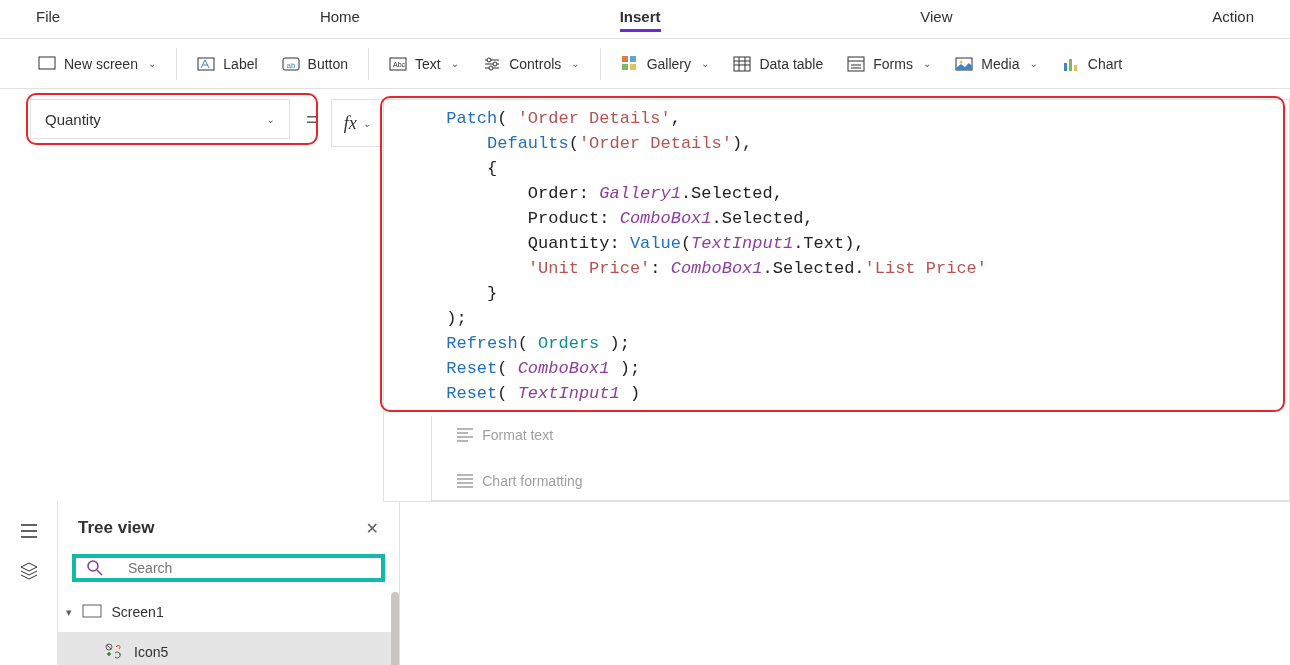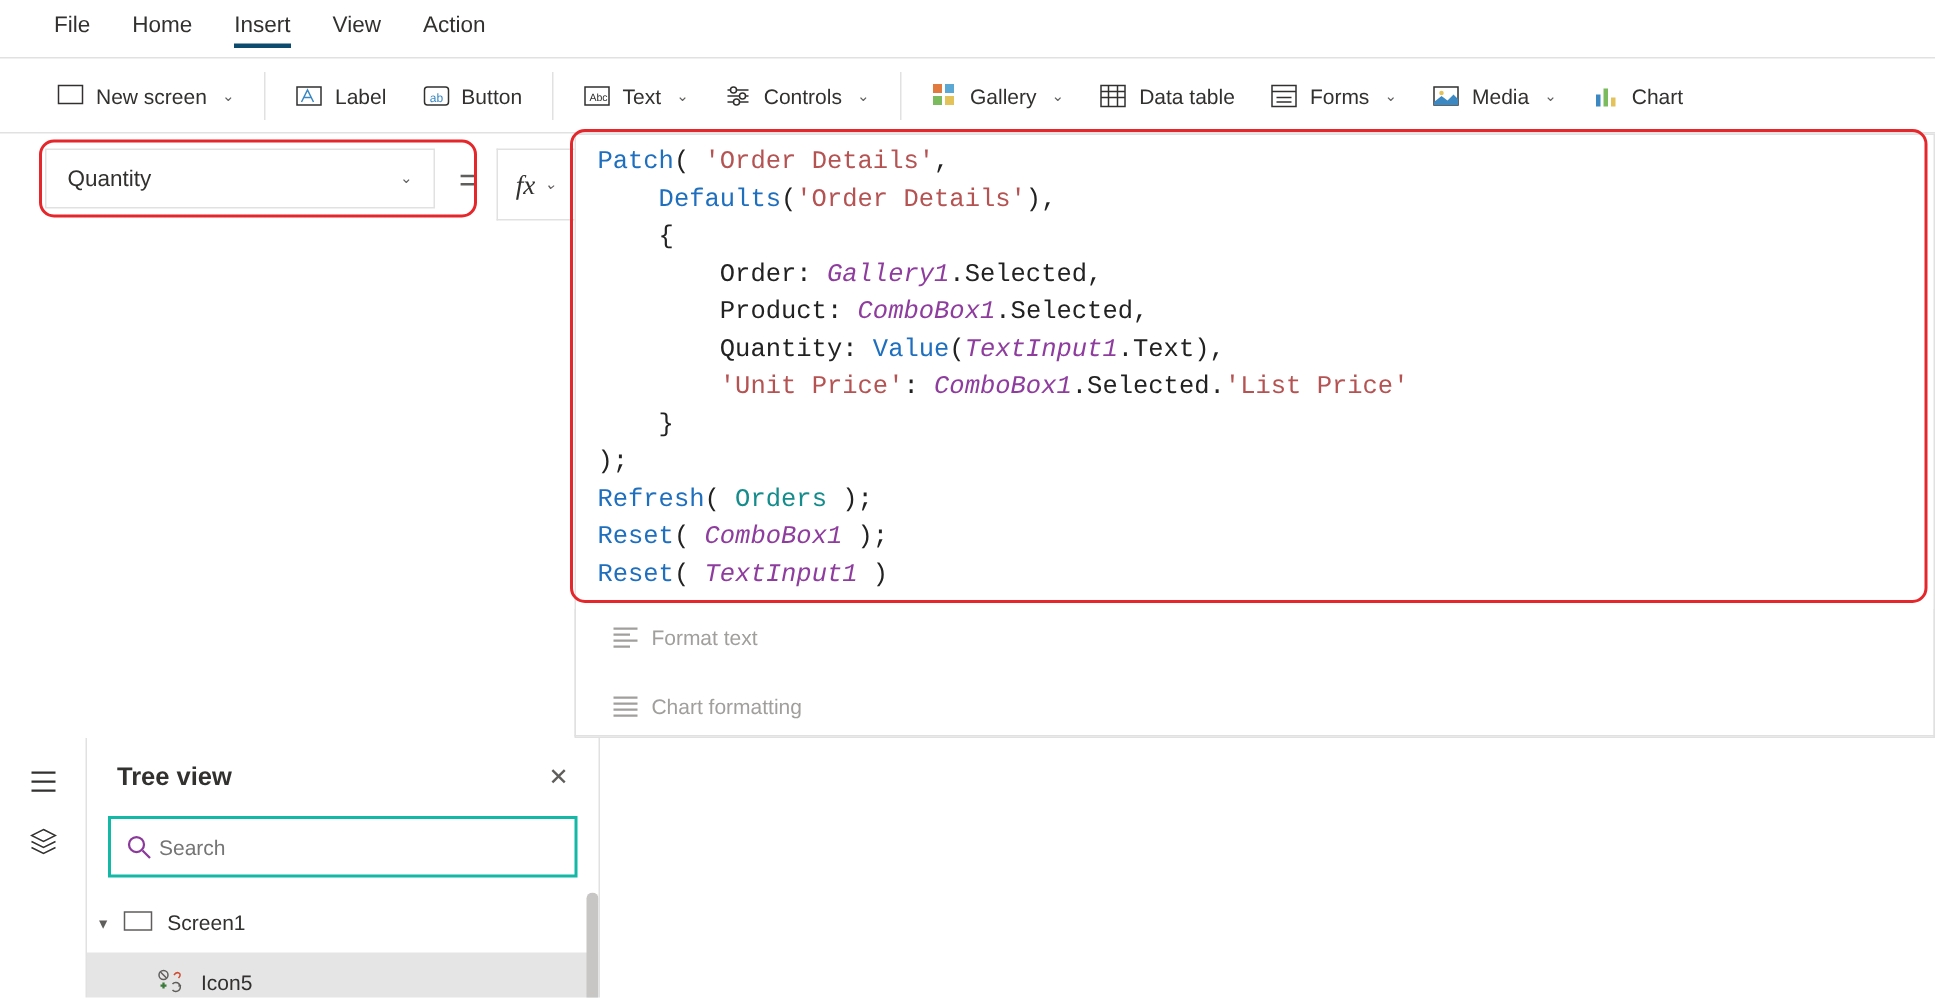--- a/index.html
+++ b/index.html
@@ -12,25 +12,26 @@
     height: 665px;
     overflow: hidden;
   }
   
   .menubar {
     display: flex;
     gap: 28px;
     padding: 8px 36px 6px 36px;
     font-size: 15px;
     border-bottom: 1px solid #e1e1e1;
+    justify-content: space-between;
   }
   .menubar .menu-item { cursor: pointer; padding-bottom: 4px; }
   .menubar .menu-item.active {
-    font-weight: 400;
-    border-bottom: 3px solid #0c4a6e;
+    font-weight: 700;
+    border-bottom: 3px solid #6d28d9;
   }
   
   .ribbon {
     display: flex;
     align-items: center;
     gap: 8px;
     padding: 10px 20px 10px 30px;
     border-bottom: 1px solid #e1e1e1;
     height: 50px;
   }
@@ -60,22 +61,23 @@
   }
   .red-box { position:absolute; border:2px solid #e5262a; border-radius:10px; pointer-events:none; }
   .red-box.prop { top:-6px; left:-4px; width:292px; height:52px; }
   .eq { font-size:22px; color:#605e5c; margin:18px 12px 0 16px; }
   .fx {
     height:48px; border:1px solid #e1e1e1; border-right:none;
     display:flex; align-items:center; padding:0 12px; margin-top:10px;
     font-style:italic; font-family:"Times New Roman",serif; font-size:18px;
   }
   .fx-body {
-    flex:1; border:1px solid #e1e1e1; position:relative;
+    flex:1; border:1px solid #e1e1e1; margin-top:10px; position:relative;
     min-height:40px; 
+    padding-left:48px;
   }
   .code-area {
     font-family:"Consolas","Courier New",monospace; font-size:17px;
     line-height:25px; white-space:pre; padding:6px 14px 10px 14px;
     color:#222;
   }
   .t-blue { color:#1f6fbf; }
   .t-teal { color:#158c8c; }
   .t-purple { color:#8e3d9e; font-style:italic; }
   .t-black { color:#222; }
@@ -102,22 +104,22 @@
     width:342px; border-right:1px solid #e1e1e1; position:relative;
     display:flex; flex-direction:column;
   }
   .tree-header {
     display:flex; align-items:center; justify-content:space-between;
     padding:16px 20px 10px 20px;
   }
   .tree-header h2 { font-size:17px; font-weight:600; }
   .tree-close { font-size:16px; color:#605e5c; cursor:pointer; }
   .tree-search {
-    margin:6px 14px 10px 14px; height:41px; border:2px solid #14b8a6;
-    display:flex; align-items:center; gap:4px; padding:0 10px;
+    margin:6px 14px 10px 14px; height:28px; border:4px solid #14b8a6;
+    display:flex; align-items:center; gap:24px; padding:0 10px;
   }
   .tree-search input { border:none; outline:none; flex:1; font-size:14px; }
   .tree-body { flex:1; overflow:auto; position:relative; }
   .tree-scrollbar { position:absolute; right:0; top:0; width:8px; height:190px; background:#c8c6c4; border-radius:4px; }
   .tree-row {
     display:flex; align-items:center; gap:10px; height:40px;
     padding-left:18px; cursor:pointer;
   }
   .tree-row.screen { padding-left:8px; }
   .tree-row.child { padding-left:46px; }

